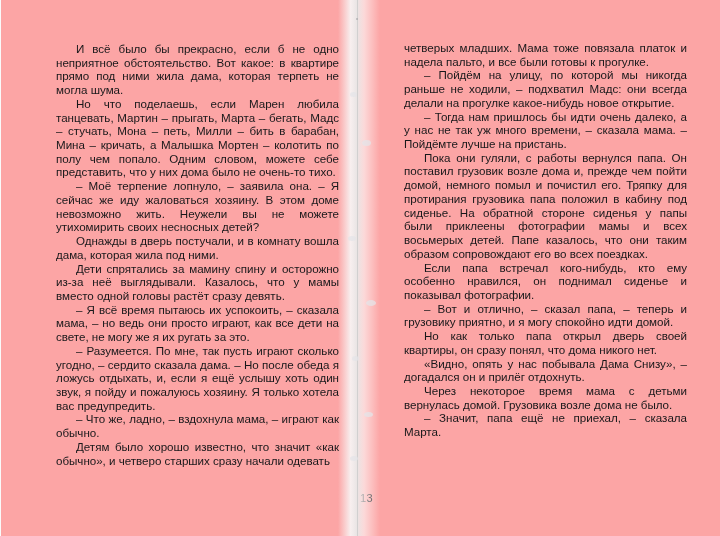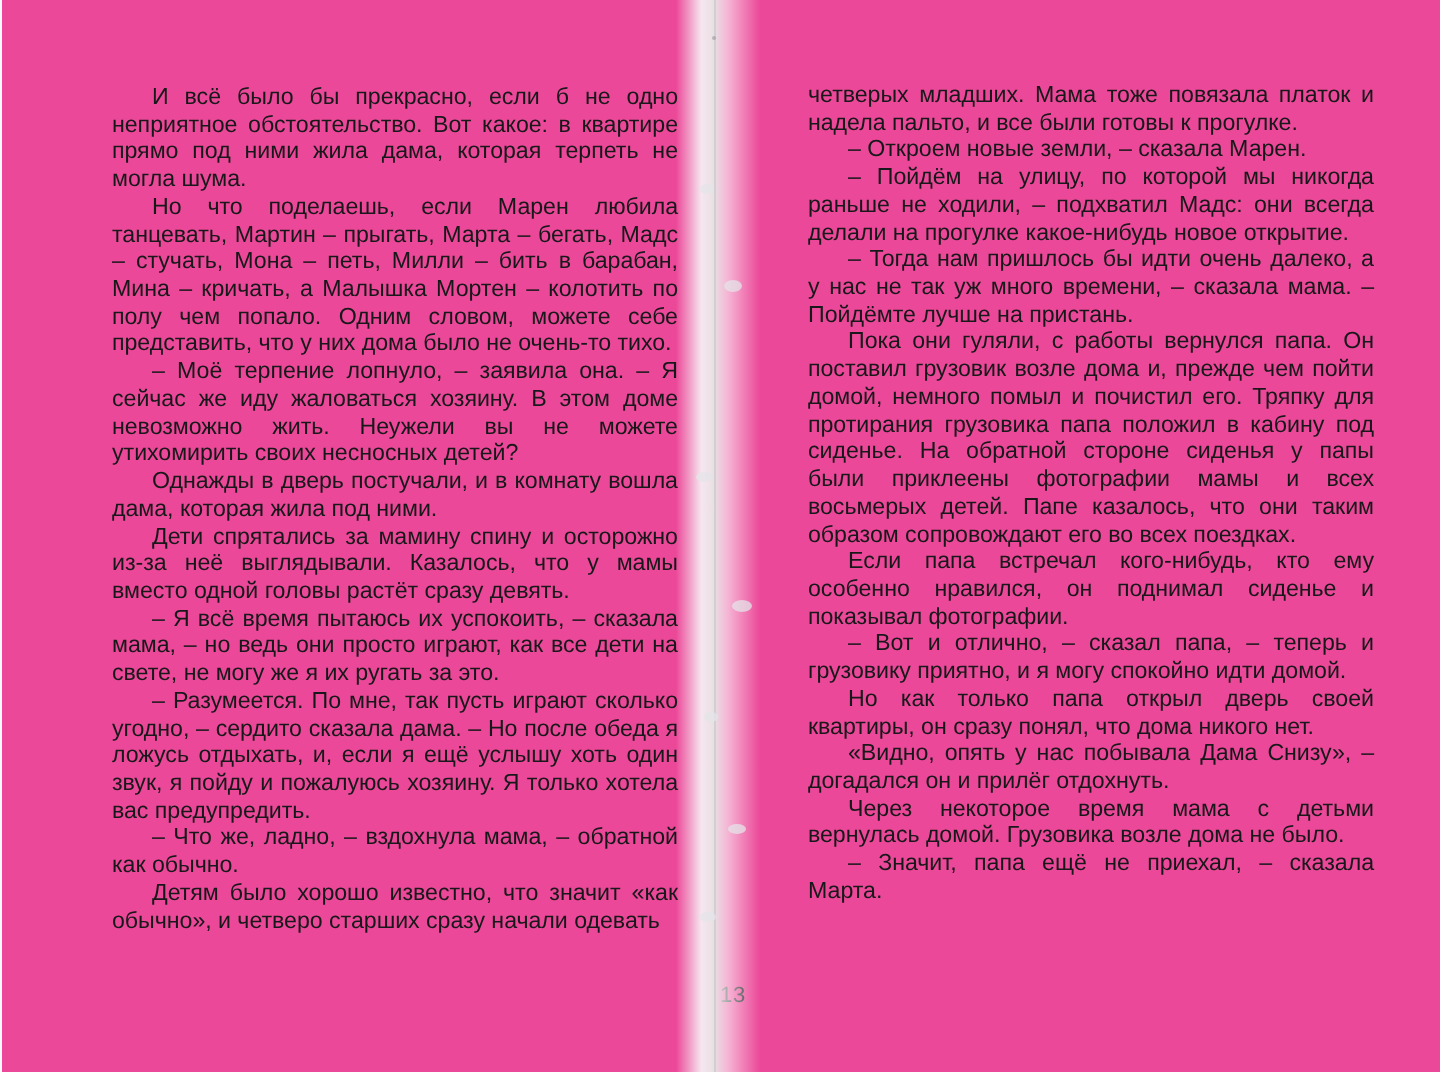--- a/index.html
+++ b/index.html
@@ -4,21 +4,21 @@
 <style>
   html, body {
     margin: 0;
     padding: 0;
     background: #ffffff;
   }
   #spread {
     position: relative;
     width: 720px;
     height: 536px;
-    background: #ec4899;
+    background: #fca5a5;
     overflow: hidden;
     font-family: "Liberation Sans", sans-serif;
   }
 
   
   .gutter {
     position: absolute;
     top: 0;
     bottom: 0;
     left: 338px;
@@ -121,29 +121,28 @@
 
   <div class="page page-left">
     <div class="textblock">
       <p>И всё было бы прекрасно, если б не одно неприятное обстоятельство. Вот какое: в квартире прямо под ними жила дама, которая терпеть не могла шума.</p>
       <p>Но что поделаешь, если Марен любила танцевать, Мартин – прыгать, Марта – бегать, Мадс – стучать, Мона – петь, Милли – бить в барабан, Мина – кричать, а Малышка Мортен – колотить по полу чем попало. Одним словом, можете себе представить, что у них дома было не очень-то тихо.</p>
       <p>– Моё терпение лопнуло, – заявила она. – Я сейчас же иду жаловаться хозяину. В этом доме невозможно жить. Неужели вы не можете утихомирить своих несносных детей?</p>
       <p>Однажды в дверь постучали, и в комнату вошла дама, которая жила под ними.</p>
       <p>Дети спрятались за мамину спину и осторожно из-за неё выглядывали. Казалось, что у мамы вместо одной головы растёт сразу девять.</p>
       <p>– Я всё время пытаюсь их успокоить, – сказала мама, – но ведь они просто играют, как все дети на свете, не могу же я их ругать за это.</p>
       <p>– Разумеется. По мне, так пусть играют сколько угодно, – сердито сказала дама. – Но после обеда я ложусь отдыхать, и, если я ещё услышу хоть один звук, я пойду и пожалуюсь хозяину. Я только хотела вас предупредить.</p>
-      <p>– Что же, ладно, – вздохнула мама, – обратной как обычно.</p>
+      <p>– Что же, ладно, – вздохнула мама, – играют как обычно.</p>
       <p>Детям было хорошо известно, что значит «как обычно», и четверо старших сразу начали одевать</p>
     </div>
   </div>
 
   <div class="page page-right">
     <div class="textblock">
       <p class="noindent">четверых младших. Мама тоже повязала платок и надела пальто, и все были готовы к прогулке.</p>
-      <p>– Откроем новые земли, – сказала Марен.</p>
       <p>– Пойдём на улицу, по которой мы никогда раньше не ходили, – подхватил Мадс: они всегда делали на прогулке какое-нибудь новое открытие.</p>
       <p>– Тогда нам пришлось бы идти очень далеко, а у нас не так уж много времени, – сказала мама. – Пойдёмте лучше на пристань.</p>
       <p>Пока они гуляли, с работы вернулся папа. Он поставил грузовик возле дома и, прежде чем пойти домой, немного помыл и почистил его. Тряпку для протирания грузовика папа положил в кабину под сиденье. На обратной стороне сиденья у папы были приклеены фотографии мамы и всех восьмерых детей. Папе казалось, что они таким образом сопровождают его во всех поездках.</p>
       <p>Если папа встречал кого-нибудь, кто ему особенно нравился, он поднимал сиденье и показывал фотографии.</p>
       <p>– Вот и отлично, – сказал папа, – теперь и грузовику приятно, и я могу спокойно идти домой.</p>
       <p>Но как только папа открыл дверь своей квартиры, он сразу понял, что дома никого нет.</p>
       <p>«Видно, опять у нас побывала Дама Снизу», – догадался он и прилёг отдохнуть.</p>
       <p>Через некоторое время мама с детьми вернулась домой. Грузовика возле дома не было.</p>
       <p>– Значит, папа ещё не приехал, – сказала Марта.</p>
     </div>

